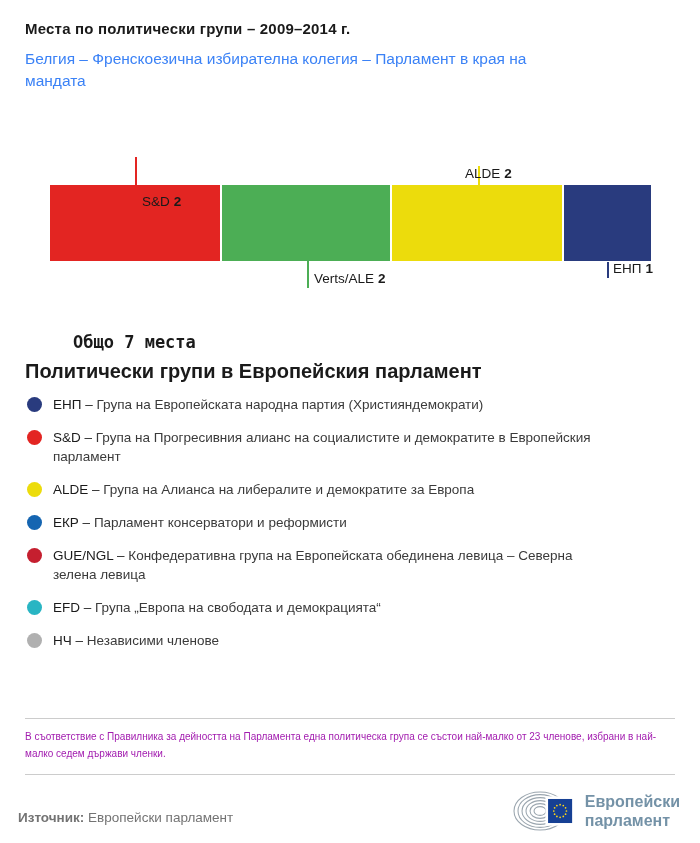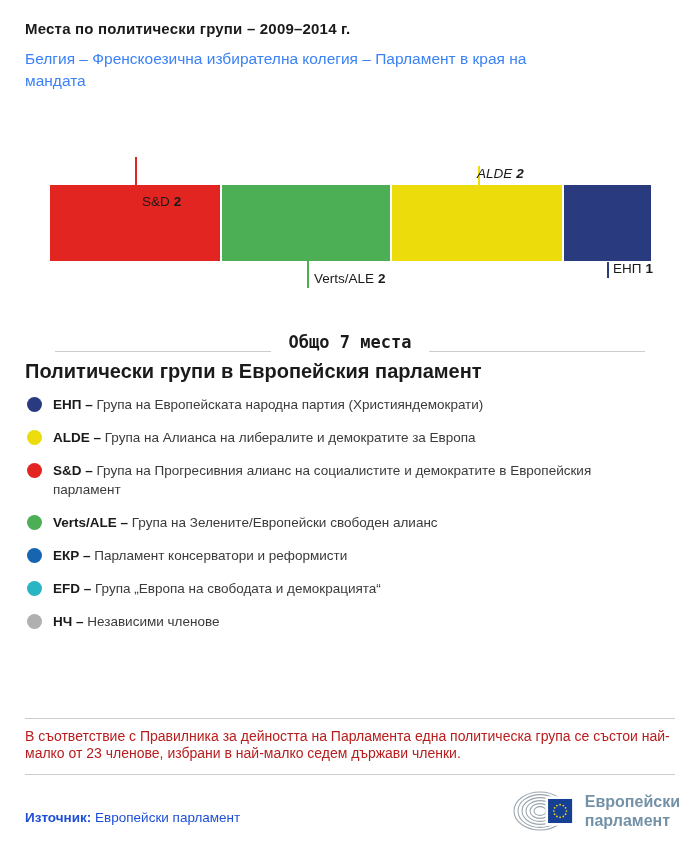--- a/index.html
+++ b/index.html
@@ -19,42 +19,42 @@
 
   .tick { position:absolute; width:2px; }
   .tick-sd    { left:135px; top:157px; height:28px; }
   .tick-alde  { left:478px; top:166px; height:19px; }
   .tick-verts { left:307px; top:261px; height:27px; }
   .tick-enp   { left:607px; top:262px; height:16px; }
 
   .callout { position:absolute; font-size:13.5px; color:#1a1a1a; white-space:nowrap; }
   .callout b { font-weight:bold; margin-left:4px; }
   .co-sd    { left:142px; top:158px;margin-top:36px; }
-  .co-alde  { left:477px; top:166px;font-style:italic; }
+  .co-alde  { left:465px; top:166px; }
   .co-verts { left:314px; top:271px; }
   .co-enp   { left:613px; top:261px; }
 
   
-  .total-row { position:absolute; left:55px; top:332px; width:590px; display:flex; align-items:flex-end; }
+  .total-row { position:absolute; left:55px; top:332px; width:590px; display:flex; align-items:flex-start;flex-direction:column; }
   .total-row .rule { flex:1; height:1px; background:#cccccc; }
   .total-label { padding:0 18px; font-family:"DejaVu Sans Mono", monospace; font-weight:bold; font-size:17px; color:#1a1a1a; white-space:nowrap; }
 
   .legend-heading { position:absolute; left:25px; top:360px; font-size:20px; font-weight:bold; color:#1a1a1a; }
 
   .legend { position:absolute; left:25px; top:395px; width:570px; list-style:none; }
   .legend li { position:relative; padding-left:28px; font-size:13.5px; line-height:19px; color:#3a3a3a; margin-bottom:14px; }
   .legend .dot { position:absolute; left:2px; top:2px; width:15px; height:15px; border-radius:50%; }
-  .legend .abbr { font-weight:bold; color:#1a1a1a; }
+  .legend .abbr { font-weight:normal; color:#1a1a1a; }
 
   .rule-h { position:absolute; left:25px; width:650px; height:1px; background:#cccccc; }
   .rule-top { top:718px; }
   .rule-bottom { top:774px; }
-  .footnote { position:absolute; left:25px; top:728px; width:650px; font-size:14px; line-height:17px; color:#b91c1c; }
+  .footnote { position:absolute; left:25px; top:728px; width:650px; font-size:10px; line-height:17px; color:#a21caf; }
 
-  .source { position:absolute; left:25px; top:810px; font-size:13.5px; color:#1d4ed8; }
+  .source { position:absolute; left:18px; top:810px; font-size:13.5px; color:#737373; }
   .source .src-label { font-weight:bold; }
 
   .logo { position:absolute; left:512px; top:782px; width:168px; height:58px; display:flex; align-items:center; }
   .logo-text { margin-left:6px; font-size:16px; line-height:19px; font-weight:bold; color:#7492a7; }
 </style>
 </head>
 <body>
 
 <div class="page">
 
@@ -94,38 +94,38 @@
 
   <div class="legend-heading">Политически групи в Европейския парламент</div>
 
   <ul class="legend">
     <li>
       <span class="dot" style="background-color: rgb(41, 59, 126);"></span>
       <span class="abbr">ЕНП –</span>
       <span>Група на Европейската народна партия (Християндемократи)</span>
     </li>
     <li>
+      <span class="dot" style="background-color: rgb(227, 37, 34);"></span>
+      <span class="abbr">S&amp;D –</span>
+      <span>Група на Прогресивния алианс на социалистите и демократите в Европейския парламент</span>
+    </li>
+    <li>
       <span class="dot" style="background-color: rgb(236, 220, 12);"></span>
       <span class="abbr">ALDE –</span>
       <span>Група на Алианса на либералите и демократите за Европа</span>
     </li>
     <li>
-      <span class="dot" style="background-color: rgb(227, 37, 34);"></span>
-      <span class="abbr">S&amp;D –</span>
-      <span>Група на Прогресивния алианс на социалистите и демократите в Европейския парламент</span>
-    </li>
-    <li>
-      <span class="dot" style="background-color: rgb(76, 174, 85);"></span>
-      <span class="abbr">Verts/ALE –</span>
-      <span>Група на Зелените/Европейски свободен алианс</span>
-    </li>
-    <li>
       <span class="dot" style="background-color: rgb(21, 101, 177);"></span>
       <span class="abbr">ЕКР –</span>
       <span>Парламент консерватори и реформисти</span>
+    </li>
+    <li>
+      <span class="dot" style="background-color: rgb(197, 31, 47);"></span>
+      <span class="abbr">GUE/NGL –</span>
+      <span>Конфедеративна група на Европейската обединена левица – Северна зелена левица</span>
     </li>
     <li>
       <span class="dot" style="background-color: rgb(41, 181, 195);"></span>
       <span class="abbr">EFD –</span>
       <span>Група „Европа на свободата и демокрацията“</span>
     </li>
     <li>
       <span class="dot" style="background-color: rgb(176, 176, 176);"></span>
       <span class="abbr">НЧ –</span>
       <span>Независими членове</span>

